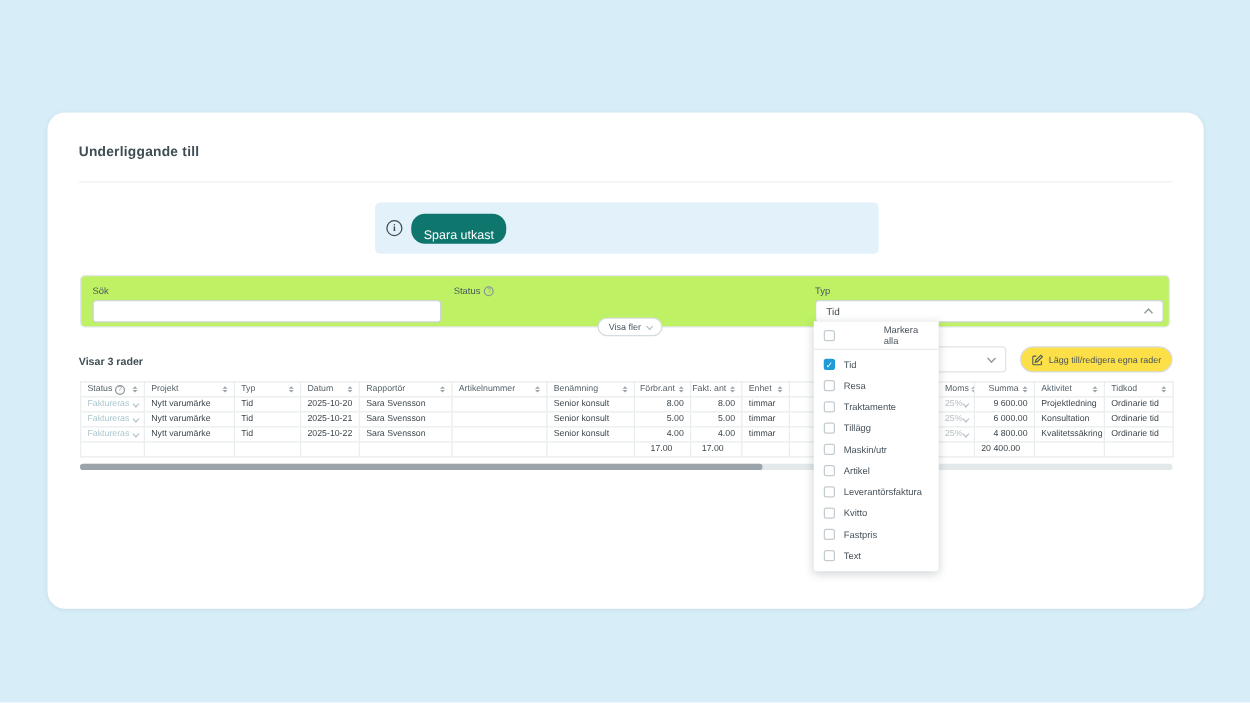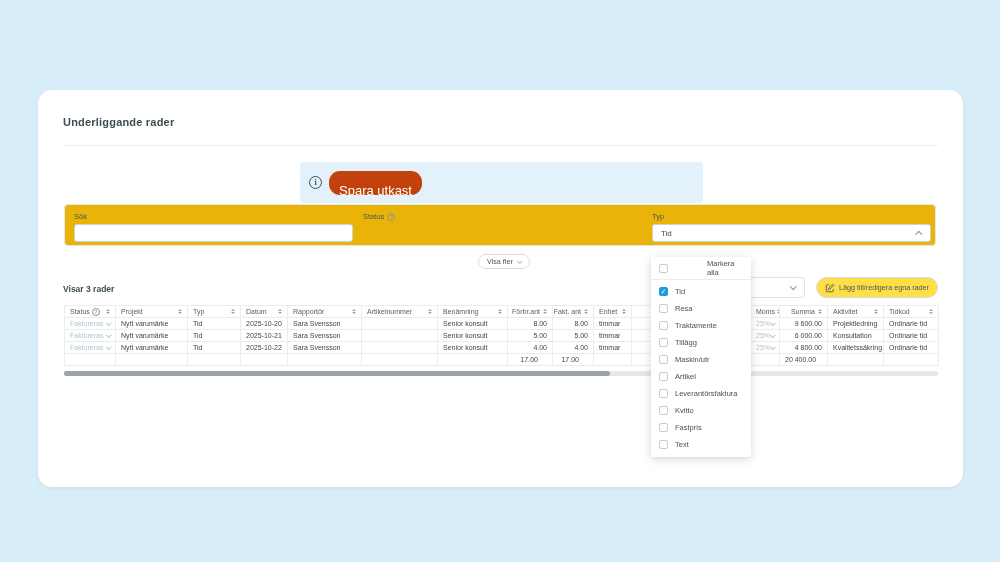--- a/index.html
+++ b/index.html
@@ -14,26 +14,26 @@
   .title-divider { position: absolute; left: 25px; top: 55px; width: 875px; height: 1px; background: #edf0f2; }
 
   
   .banner { position: absolute; left: 262px; top: 72px; width: 403px; height: 41px;
             background: #e3f1fb; border-radius: 4px; display: flex; align-items: center; padding: 0 9px; }
   .info-circ { width: 13px; height: 13px; border: 1.2px solid #3e4d54; border-radius: 50%; flex: 0 0 13px;
                display: flex; align-items: center; justify-content: center; font-size: 8px; color: #3e4d54;
                font-weight: 700; margin-right: 7px; font-family: "Liberation Serif", serif; }
   .info-circ::after { content: "i"; }
   .banner-text { font-size: 7.2px; color: #3e4d54; white-space: nowrap; flex: 1; }
-  .btn-primary { background: #c2410c; color: #fff; border: none; border-radius: 11px; height: 22px;
-                 padding: 12px 10px; font-size: 13px; font-family: "Liberation Sans", sans-serif; cursor: pointer; }
-
-  
-  .filter-panel { position: absolute; left: 26px; top: 114px; width: 872px; height: 42px;
-                  border: 1px solid #e1e7ea; border-radius: 4px; background: #eab308; }
+  .btn-primary { background: #0f766e; color: #fff; border: none; border-radius: 11px; height: 22px;
+                 padding: 12px 10px; font-size: 10px; font-family: "Liberation Sans", sans-serif; cursor: pointer; }
+
+  
+  .filter-panel { position: absolute; left: 26px; top: 130px; width: 872px; height: 42px;
+                  border: 1px solid #e1e7ea; border-radius: 4px; background: #bef264; }
   .f-label { position: absolute; font-size: 7.5px; color: #4a565d; display: flex; align-items: center; gap: 3px; }
   .help-circ { width: 8px; height: 8px; border: 1px solid #8a959b; border-radius: 50%; color: #8a959b;
                font-size: 5.5px; display: inline-flex; align-items: center; justify-content: center; }
   .help-circ::after { content: "?"; }
   .f-input { position: absolute; height: 18px; border: 1px solid #ccd4d8; border-radius: 3px; background: #fff;
              font-size: 8px; color: #3f4a50; padding: 0 8px; width: 279px; font-family: "Liberation Sans", sans-serif; }
   .sel { position: absolute; height: 18px; width: 279px; border: 1px solid #ccd4d8; border-radius: 3px;
          background: #fff; display: flex; align-items: center; justify-content: space-between;
          padding: 0 8px; font-size: 8px; color: #3f4a50; cursor: pointer; }
   .chev { width: 5px; height: 5px; border-right: 1.2px solid #8a959b; border-bottom: 1.2px solid #8a959b;
@@ -92,21 +92,21 @@
   .cb.checked { background: #1f9bd7; border-color: #1f9bd7; color: #fff; font-size: 7px; }
   .cb.checked::after { content: "\2713"; }
 
   .edit-ico { width: 10px; height: 10px; }
 </style>
 </head>
 <body>
 
 <div class="card">
 
-  <div class="page-title">Underliggande rader</div>
+  <div class="page-title">Underliggande till</div>
   <div class="title-divider"></div>
 
   <div class="banner">
     <span class="info-circ"></span>
     <button class="btn-primary">Spara utkast</button>
   </div>
 
   <div class="filter-panel">
     <div class="f-label" style="left:9px;top:7px;">
       <span>Sök</span>

